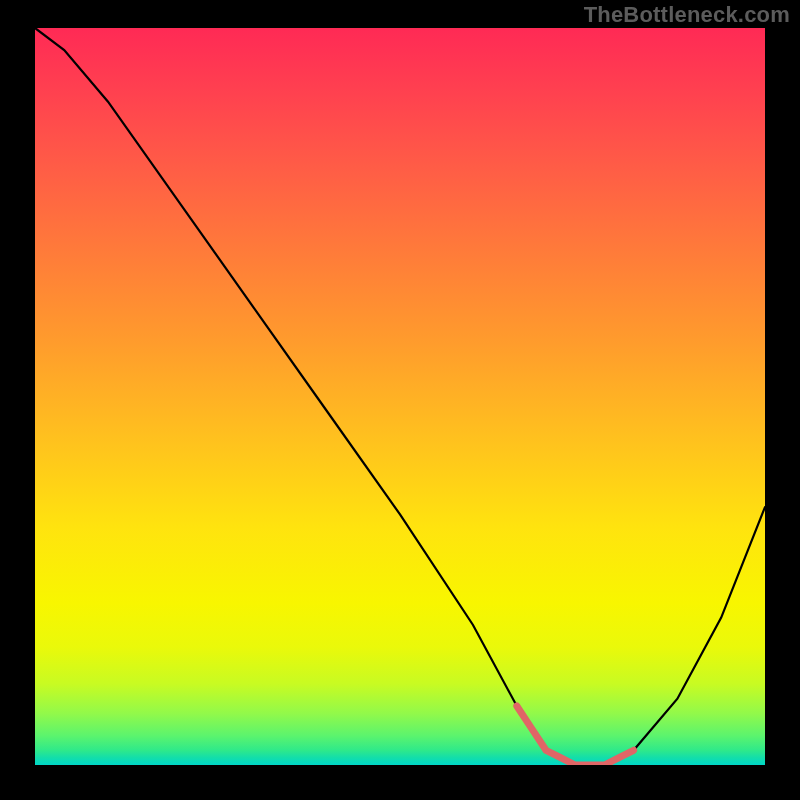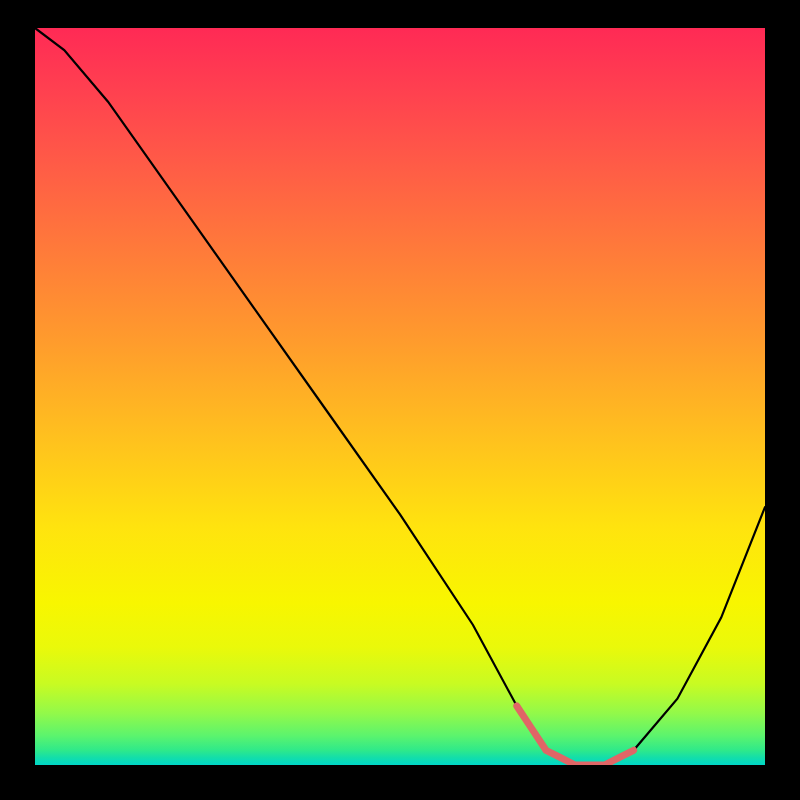--- a/index.html
+++ b/index.html
@@ -60,20 +60,21 @@
   svg.curve {
     position: absolute;
     inset: 0;
     z-index: 2;
   }
 </style>
 </head>
 <body>
 
 <div class="frame">
+  <div class="watermark">TheBottleneck.com</div>
   <div class="plot-area">
     <div class="gradient"></div>
     <svg class="curve" viewBox="0 0 730 737" preserveAspectRatio="none">
       <path fill="none" stroke="#000" stroke-width="2.2" stroke-linecap="round" d="M 0 0 L 29.2 22.110000000000014 L 73 73.69999999999993 L 146 176.88 L 219 280.06 L 292 383.24 L 365 486.41999999999996 L 438 596.97 L 481.8 678.04 L 510.99999999999994 722.26 L 540.2 737 L 569.4 737 L 598.5999999999999 722.26 L 642.4 670.67 L 686.1999999999999 589.6 L 730 479.05" id="main-curve"></path>
       <path fill="none" stroke="#e06666" stroke-width="7" stroke-linecap="round" d="M 481.8 678.04 L 496.40000000000003 700.15 L 510.99999999999994 722.26 L 525.6 729.63 L 540.2 737 L 554.8 737 L 569.4 737 L 584 729.63 L 598.5999999999999 722.26" id="highlight-curve"></path>
     </svg>
   </div>
 </div>
 
 </body></html>

